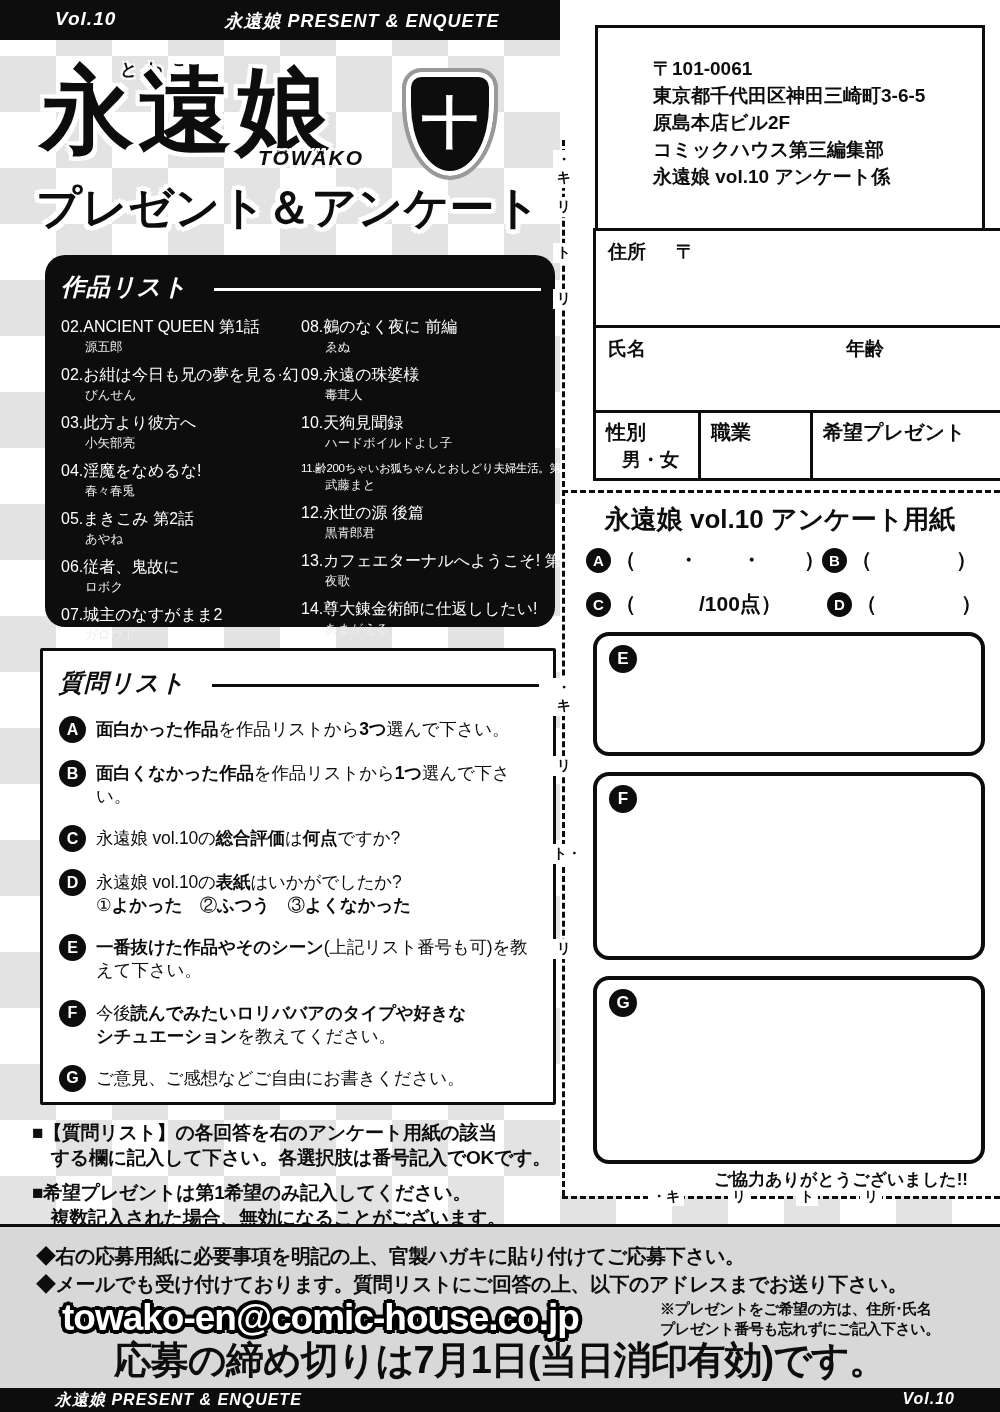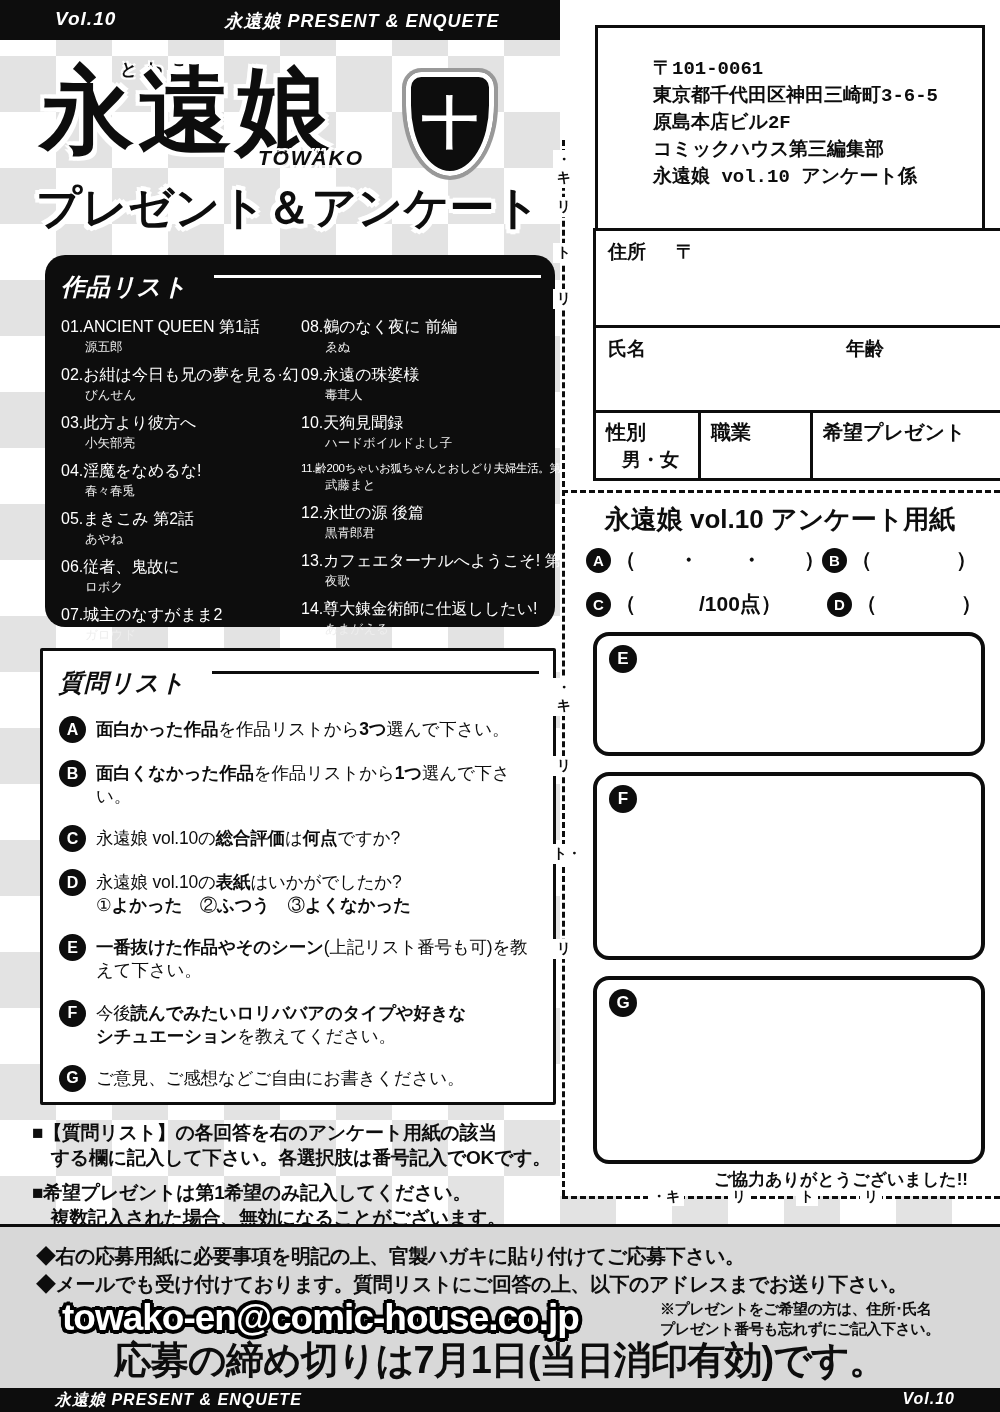--- a/index.html
+++ b/index.html
@@ -34,21 +34,21 @@
   .shield { position:absolute; left:406px; top:72px; width:88px; height:104px; background:#0d0d0d;
     border-radius:16px 16px 46px 46px / 16px 16px 74px 74px;
     box-shadow:0 0 0 4px #999, inset 0 0 0 5px #fff;
     display:flex; align-items:center; justify-content:center; }
   .shield span { color:#fff; font-size:56px; font-weight:900; font-family:"DejaVu Serif", serif; }
   .logo-sub { position:absolute; left:36px; top:178px; font-size:45px; font-weight:900; letter-spacing:0px;
     text-shadow:-4px -4px 0 #fff,4px -4px 0 #fff,-4px 4px 0 #fff,4px 4px 0 #fff,0 5px 0 #fff,0 -5px 0 #fff,5px 0 0 #fff,-5px 0 0 #fff; }
   
   .works { position:absolute; left:45px; top:255px; width:510px; height:372px; background:#0d0d0d; color:#fff;
     border-radius:20px; padding:16px 14px 10px 16px; }
-  .box-title-row { display:flex; align-items:flex-start; gap:26px; }
+  .box-title-row { display:flex; align-items:center; gap:26px; }
   .box-title { font-size:24px; font-weight:900; font-style:italic; letter-spacing:1px; white-space:nowrap; }
   .works .rule { flex:1; border-top:3px solid #fff; margin-top:4px; }
   .questions .rule { flex:1; border-top:3px solid #0d0d0d; margin-top:4px; }
   .works-cols { display:flex; margin-top:14px; }
   .works-col { width:50%; }
   .work { margin-bottom:9px; }
   .work-title { font-size:16px; letter-spacing:0; white-space:nowrap; }
   .work-author { font-size:12.5px; margin-left:24px; margin-top:1px; color:#eee; }
   .works-col.c2 .work:nth-child(4) .work-title { font-size:11.5px; letter-spacing:-0.3px; }
   
@@ -56,21 +56,21 @@
     border:3px solid #0d0d0d; border-radius:2px; padding:16px 14px 10px 16px; }
   .q-item { display:flex; gap:10px; margin-top:17px; align-items:flex-start; }
   .circle-letter { flex:0 0 auto; width:27px; height:27px; border-radius:50%; background:#0d0d0d; color:#fff;
     display:inline-flex; align-items:center; justify-content:center; font-size:16px; font-weight:900; }
   .q-text { font-size:17.5px; line-height:1.32; letter-spacing:-0.2px; padding-top:2px; }
   
   .notes { position:absolute; left:32px; top:1120px; width:540px; }
   .note { font-size:19px; font-weight:700; line-height:1.32; margin-bottom:10px; letter-spacing:-0.3px; }
   
   .addr-box { position:absolute; left:595px; top:25px; width:390px; height:245px; background:#fff;
-    border:3px solid #0d0d0d; padding:28px 10px 4px 55px;font-family:Liberation Mono, monospace; }
+    border:3px solid #0d0d0d; padding:28px 10px 4px 55px; }
   .addr-line { font-size:19px; font-weight:700; line-height:1.42; letter-spacing:0; }
   .form-box { position:absolute; left:593px; top:228px; width:412px; height:253px; background:#fff;
     border:3px solid #0d0d0d; display:flex; flex-direction:column;text-decoration:underline; }
   .form-row { position:relative; }
   .row-addr { height:94px; }
   .row-name { height:85px; border-top:3px solid #0d0d0d; }
   .row-bottom { height:68px; border-top:3px solid #0d0d0d; display:flex; }
   .flabel { position:absolute; font-size:19px; font-weight:700; }
   .row-addr .l1 { left:12px; top:8px; }
   .row-addr .l2 { left:80px; top:8px; }
@@ -139,21 +139,21 @@
   <div class="logo-sub">プレゼント＆アンケート</div>
 
   <div class="works">
     <div class="box-title-row">
       <span class="box-title">作品リスト</span>
       <span class="rule"></span>
     </div>
     <div class="works-cols">
       <div class="works-col c1">
         <div class="work">
-            <div class="work-title">01.ANCIENT QUEEN 第1話</div>
+            <div class="work-title">02.ANCIENT QUEEN 第1話</div>
             <div class="work-author">源五郎</div>
           </div>
         <div class="work">
             <div class="work-title">02.お紺は今日も兄の夢を見る·幻</div>
             <div class="work-author">びんせん</div>
           </div>
         <div class="work">
             <div class="work-title">03.此方より彼方へ</div>
             <div class="work-author">小矢部亮</div>
           </div>

